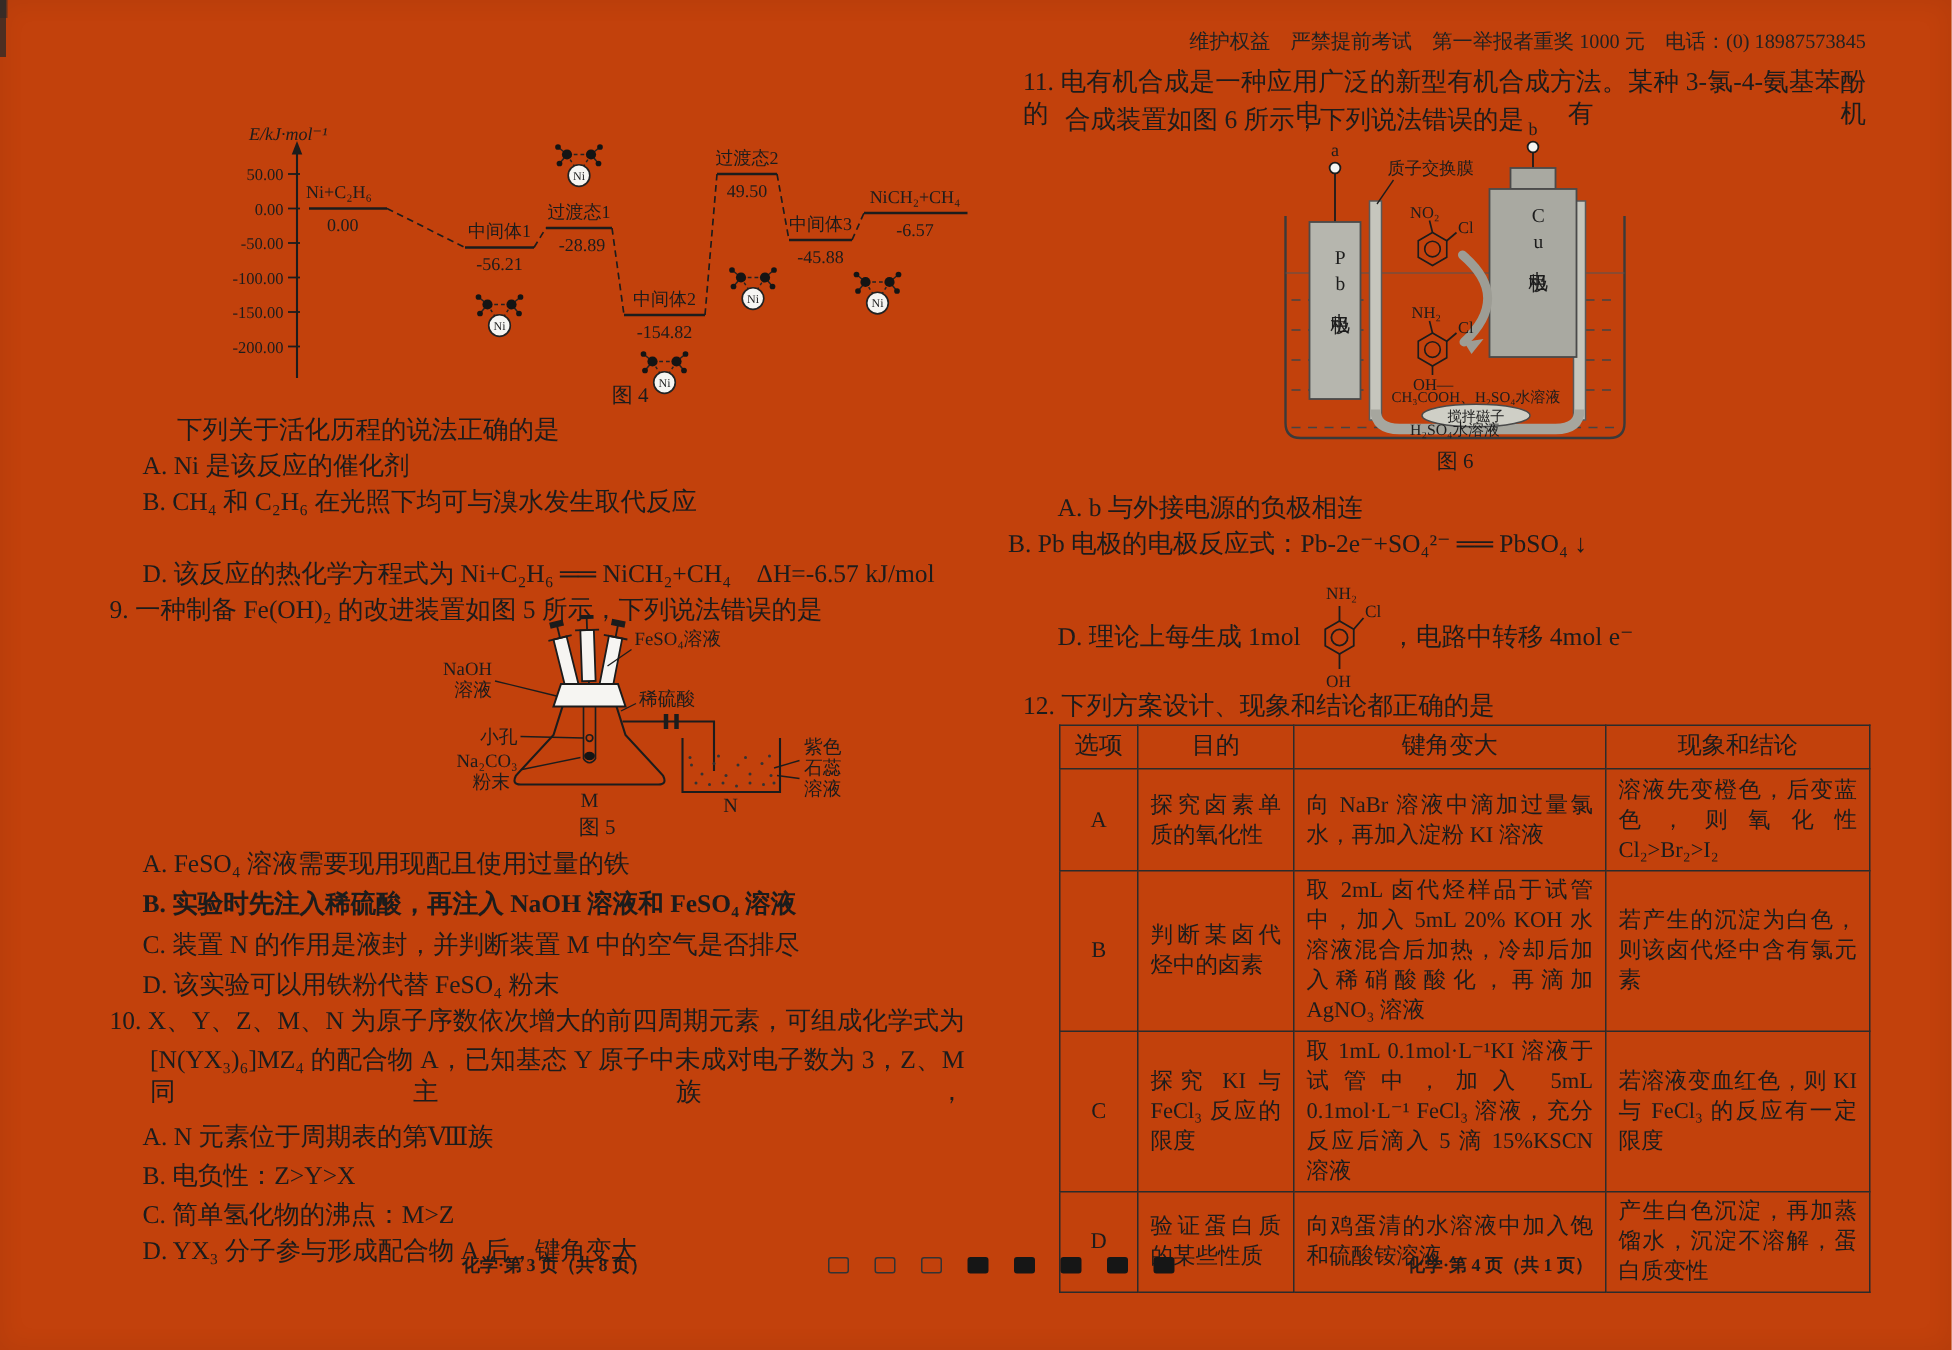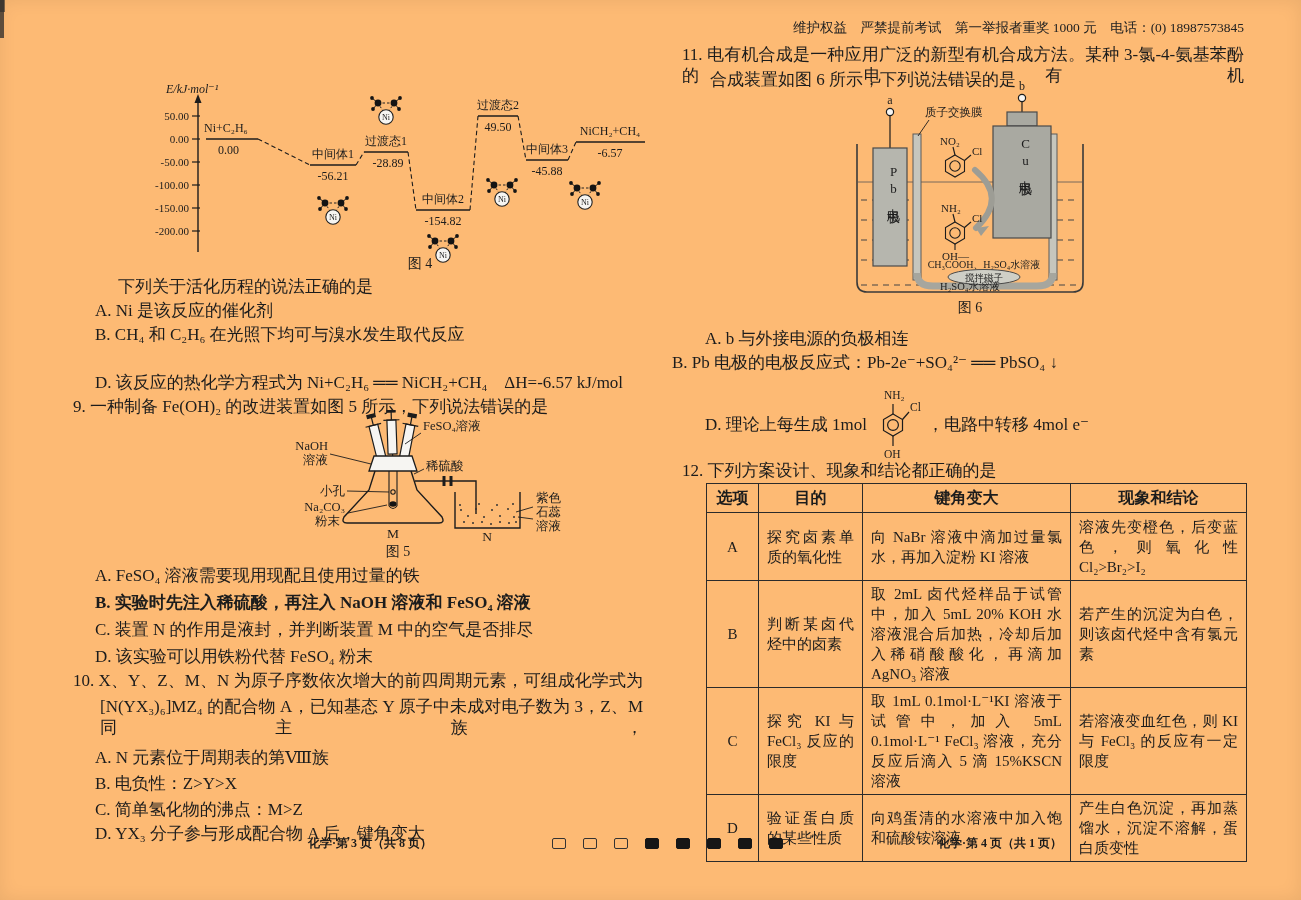--- a/index.html
+++ b/index.html
@@ -1,31 +1,31 @@
 <!DOCTYPE html>
 <html><head>
 <meta charset="utf-8">
 <style>
   html,body{margin:0;padding:0;}
-  .canvas{position:relative;width:1301px;height:900px;background:#fdba74;overflow:hidden;
+  .canvas{position:relative;width:1301px;height:900px;background:#c2410c;overflow:hidden;
           font-family:"Liberation Serif","DejaVu Serif",serif;color:#1c1c1c;
           box-shadow:inset 0 0 18px rgba(0,0,0,.08);}
   .t{position:absolute;white-space:nowrap;font-size:17px;line-height:1.25;}
   .jl{white-space:normal;text-align:justify;text-align-last:justify;}
   .hdr{font-size:13.5px;color:#222;}
   .ftr{font-size:12px;text-align:center;font-weight:bold;}
   svg{font-family:inherit;}
   svg text{fill:#1c1c1c;}
   .fig{position:absolute;}
   .vlabel{position:absolute;writing-mode:vertical-rl;text-orientation:upright;
           font-size:13px;letter-spacing:2px;text-align:center;color:#1c1c1c;}
   table.qt{position:absolute;border-collapse:collapse;table-layout:fixed;width:540px;
            font-size:15px;background:transparent;}
   table.qt th,table.qt td{border:1.6px solid #2b2b2b;line-height:20px;}
-  table.qt th{font-weight:bold;font-size:16px;height:26px;}
+  table.qt th{font-weight:normal;font-size:16px;height:26px;}
   td.c-opt{text-align:center;}
   td.c-purpose,td.c-design,td.c-result{padding:3px 8px;text-align:justify;}
   .dflex{position:absolute;display:flex;align-items:center;white-space:nowrap;font-size:17px;}
   .mark{position:absolute;width:12px;height:9px;border:1.6px solid #333;border-radius:2px;}
   .mark.filled{background:#161616;border-color:#161616;}
   .artifact{position:absolute;background:#2a2a2a;}
 </style>
 </head>
 <body>
 

